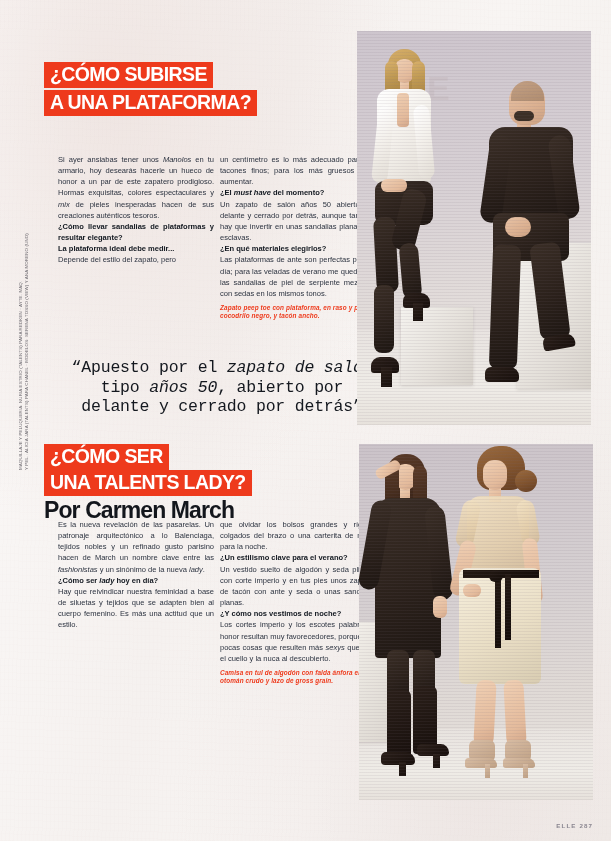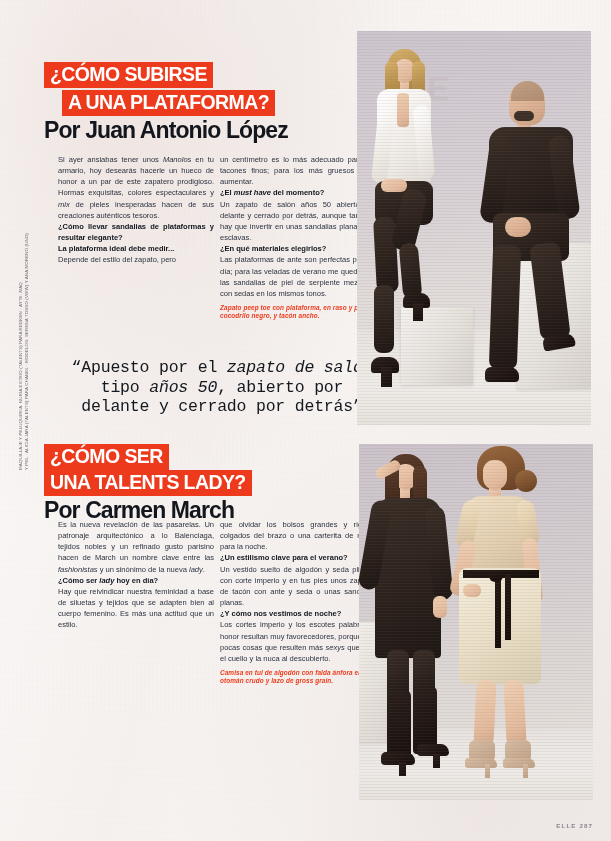--- a/index.html
+++ b/index.html
@@ -63,21 +63,21 @@
     display: inline-block;
     background: #ee3a1c;
     color: #ffffff;
     font-weight: bold;
     font-size: 19.5px;
     line-height: 23px;
     letter-spacing: -0.6px;
     padding: 1px 6px 2px 6px;
     white-space: nowrap;
   }
-  .hl-line.l2 { margin-left: 18px; margin-top: 2px; }
+  .hl-line.l2 { margin-top: 2px; }
   .hl-line.b2 { margin-left: 0px; }
   .hl-author {
     display: block;
     color: #13161c;
     font-weight: bold;
     font-size: 23px;
     line-height: 25px;
     letter-spacing: -0.9px;
     margin-top: 2px;
     white-space: nowrap;
@@ -193,21 +193,20 @@
   <div class="ghost" style="left:455px; top:120px; font-size:34px;">SER</div>
 
   <div class="credits">
     <div>MAQUILLAJE Y PELUQUERÍA: NURIA ESTRIO (TALENTS) PARA REDKEN · AYTE. MAQ.</div>
     <div>Y PEL.: ALICIA JARA (TALENTS) PARA CHANEL · MODELOS: SERENA TOSSO (VIEW) Y ANA MORENO (UNO)</div>
   </div>
 
   <div class="headline" style="left:44px; top:62px;">
     <div><span class="hl-line">¿CÓMO SUBIRSE</span></div>
     <div><span class="hl-line l2">A UNA PLATAFORMA?</span></div>
-    <span class="hl-author">Por Juan Antonio López</span>
   </div>
 
   <div class="col" style="left:44px; top:154px;">
       <p>Si ayer ansiabas tener unos <i>Manolos</i> en tu armario, hoy desearás hacerle un hueco de honor a un par de este zapatero prodigioso. Hormas exquisitas, colores espectaculares y <i>mix</i> de pieles inesperadas hacen de sus creaciones auténticos tesoros.</p>
       <p class="q">¿Cómo llevar sandalias de plataformas y resultar elegante?</p>
       <p class="q">La plataforma ideal debe medir...</p>
       <p>Depende del estilo del zapato, pero</p>
     </div>
   <div class="col" style="left:206px; top:154px;">
       <p>un centímetro es lo más adecuado para los tacones finos; para los más gruesos debe aumentar.</p>

